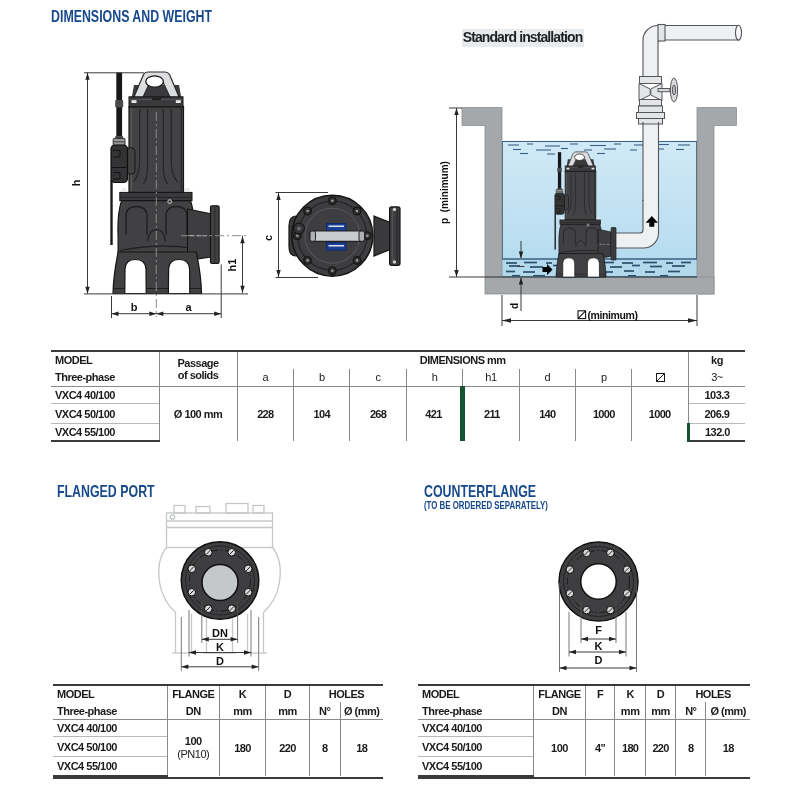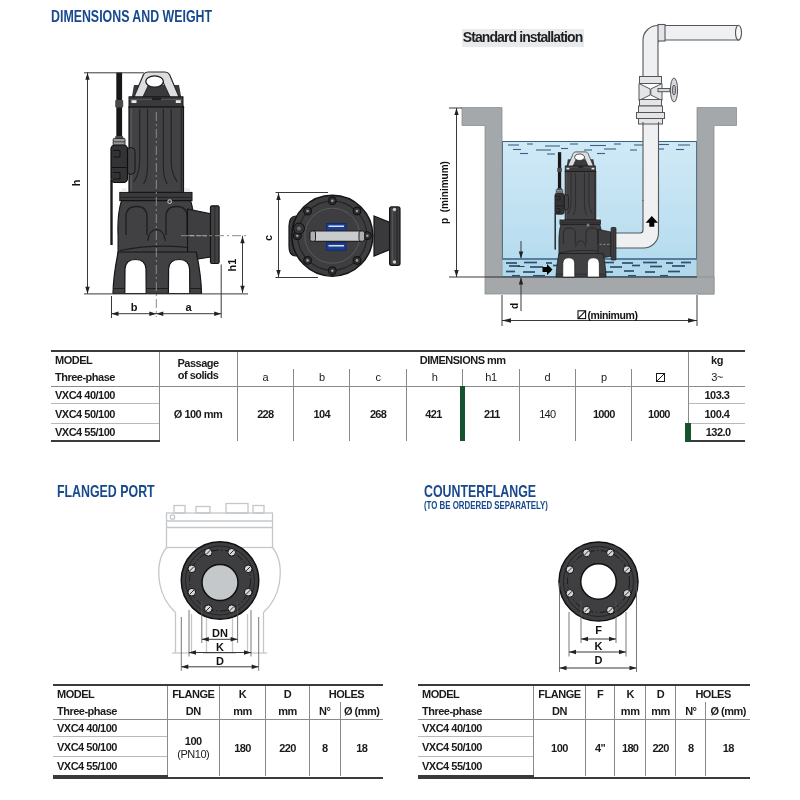--- a/index.html
+++ b/index.html
@@ -60,32 +60,32 @@
   <td class="ctr" style="border-left:1px solid #8a8a8a;">3~</td>
  </tr>
  <tr style="height:17.8px;">
   <td class="bold lft" style="border-top:1.2px solid #8a8a8a;">VXC4 40/100</td>
   <td rowspan="3" class="bold ctr" style="border-top:1.2px solid #8a8a8a;border-left:1px solid #8a8a8a;border-right:1px solid #8a8a8a;">Ø 100 mm</td>
   <td rowspan="3" class="ctr" style="border-top:1.2px solid #8a8a8a;font-weight:bold;letter-spacing:-0.7px;">228</td>
   <td rowspan="3" class="ctr" style="border-top:1.2px solid #8a8a8a;border-left:1px solid #8a8a8a;font-weight:bold;letter-spacing:-0.7px;">104</td>
   <td rowspan="3" class="ctr" style="border-top:1.2px solid #8a8a8a;border-left:1px solid #8a8a8a;font-weight:bold;letter-spacing:-0.7px;">268</td>
   <td rowspan="3" class="ctr" style="border-top:1.2px solid #8a8a8a;border-left:1px solid #8a8a8a;font-weight:bold;letter-spacing:-0.7px;">421</td>
   <td rowspan="3" class="ctr" style="border-top:1.2px solid #8a8a8a;border-left:5px solid #14532d;font-weight:bold;letter-spacing:-0.7px;">211</td>
-  <td rowspan="3" class="ctr" style="border-top:1.2px solid #8a8a8a;border-left:1px solid #8a8a8a;font-weight:normal;letter-spacing:-0.7px;">140</td>
+  <td rowspan="3" class="ctr" style="border-top:1.2px solid #8a8a8a;border-left:1px solid #8a8a8a;font-weight:bold;letter-spacing:-0.7px;">140</td>
   <td rowspan="3" class="ctr" style="border-top:1.2px solid #8a8a8a;border-left:1px solid #8a8a8a;font-weight:bold;letter-spacing:-0.7px;">1000</td>
   <td rowspan="3" class="ctr" style="border-top:1.2px solid #8a8a8a;border-left:1px solid #8a8a8a;font-weight:bold;letter-spacing:-0.7px;">1000</td>
   <td class="bold ctr" style="border-top:1.2px solid #8a8a8a;border-left:1px solid #8a8a8a;">103.3</td>
  </tr>
  <tr style="height:19.4px;">
   <td class="bold lft" style="border-top:1px solid #b9b9b9;">VXC4 50/100</td>
-  <td class="bold ctr" style="border-top:1px solid #b9b9b9;border-left:1px solid #8a8a8a;">100.4</td>
+  <td class="bold ctr" style="border-top:1px solid #b9b9b9;border-left:1px solid #8a8a8a;">206.9</td>
  </tr>
  <tr style="height:17.6px;">
   <td class="bold lft" style="border-top:1px solid #b9b9b9;border-bottom:2.5px solid #3a3a3a;">VXC4 55/100</td>
-  <td class="bold ctr" style="border-top:1px solid #b9b9b9;border-left:6px solid #14532d;border-bottom:2.5px solid #3a3a3a;margin-top:20px;">132.0</td>
+  <td class="bold ctr" style="border-top:1px solid #b9b9b9;border-left:3px solid #14532d;border-bottom:2.5px solid #3a3a3a;margin-top:20px;">132.0</td>
  </tr>
 </tbody>
     </table>
 </div>
 
 <div class="abs" style="left:53px;top:684px;">
 <table style="width:330px;">
  <colgroup>
   <col style="width:114px">
         <col style="width:52.5px">

